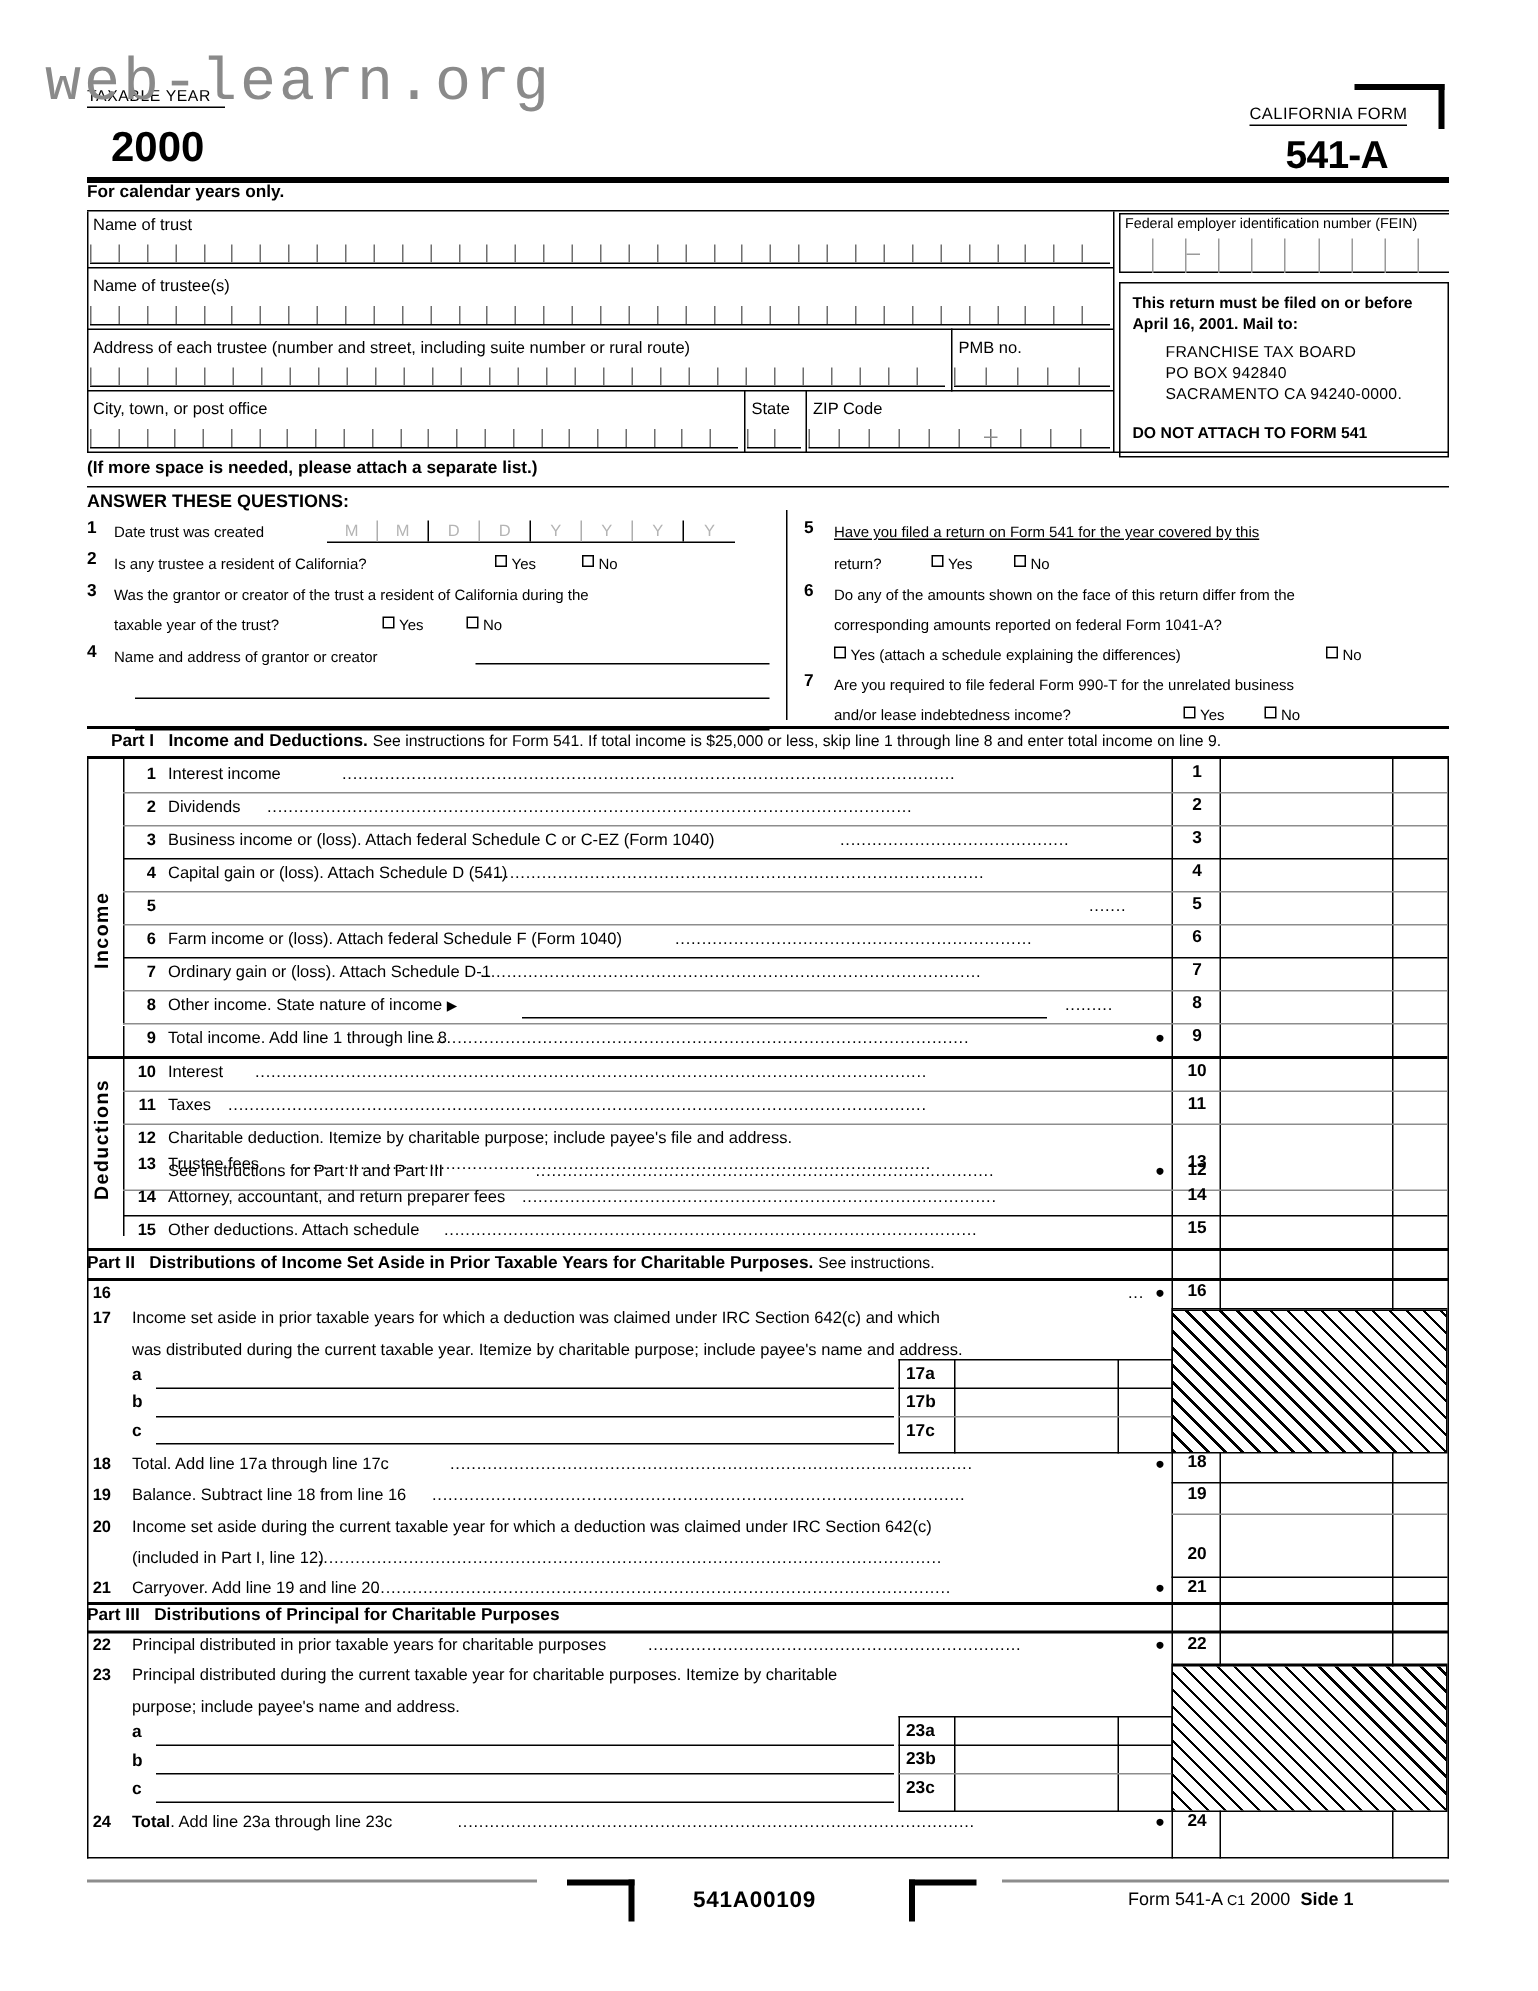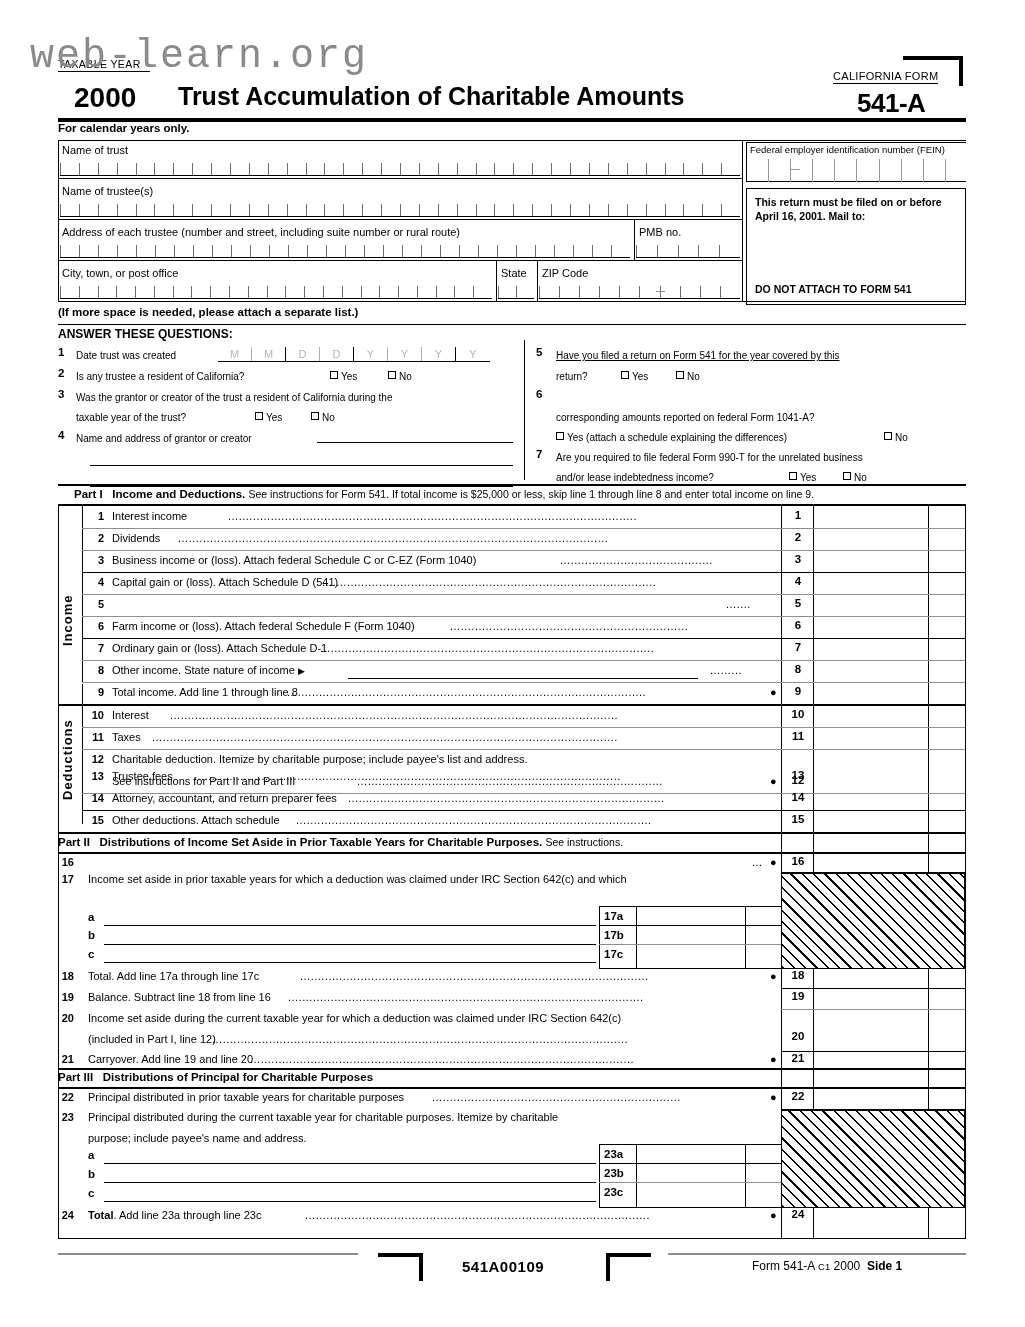--- a/index.html
+++ b/index.html
@@ -161,21 +161,20 @@
 </style>
 </head>
 <body>
 
 <div class="page">
 
   <div class="watermark">web-learn.org</div>
 
   <div class="taxable-year-lbl">TAXABLE YEAR</div>
   <div class="year-num">2000</div>
-  <div class="form-title">Trust Accumulation of Charitable Amounts</div>
   <div class="ca-form-lbl">CALIFORNIA FORM</div>
   <div class="form-num">541-A</div>
   <div class="corner-bracket"></div>
   <div class="hrule-top"></div>
   <div class="cal-years">For calendar years only.</div>
   <div class="hrule-thin1"></div>
 
   <div class="hr" style="left:58px; top:178px; width:684px; height:1px;"></div>
   <div class="hr" style="left:58px; top:219px; width:684px; height:1px;"></div>
   <div class="hr" style="left:58px; top:260px; width:684px; height:1px;"></div>
@@ -368,20 +367,25 @@
         <i></i>
         <i></i>
     </div>
     <div class="fein-dash"></div>
   </div>
 
   <div class="mailbox">
     <div class="mail-l1">
       <span>This return must be filed on or before</span><br>
       <span>April 16, 2001. Mail to:</span>
+    </div>
+    <div class="mail-addr">
+      <span>FRANCHISE TAX BOARD</span><br>
+      <span>PO BOX 942840</span><br>
+      <span>SACRAMENTO CA   94240-0000.</span>
     </div>
     <div class="mail-note">DO NOT ATTACH TO FORM 541</div>
   </div>
 
   <div class="morespace">(If more space is needed, please attach a separate list.)</div>
   <div class="rule-ms"></div>
 
   <div class="answer-hdr">ANSWER THESE QUESTIONS:</div>
   <div class="qdivider"></div>
 
@@ -427,20 +431,21 @@
   <div class="q" style="left:556px; top:346px;text-decoration:underline;">Have you filed a return on Form 541 for the year covered by this</div>
   <div class="q" style="left:556px; top:367px;">return?</div>
   <div class="q" style="left:621px; top:367px;">
     <span class="cb"></span><span>Yes</span>
   </div>
   <div class="q" style="left:676px; top:367px;">
     <span class="cb"></span><span>No</span>
   </div>
 
   <div class="qn" style="left:536px; top:388px;">6</div>
+  <div class="q" style="left:556px; top:388px;">Do any of the amounts shown on the face of this return differ from the</div>
   <div class="q" style="left:556px; top:408px;">corresponding amounts reported on federal Form 1041-A?</div>
   <div class="q" style="left:556px; top:428px;">
     <span class="cb"></span><span>Yes (attach a schedule explaining the differences)</span>
   </div>
   <div class="q" style="left:884px; top:428px;">
     <span class="cb"></span><span>No</span>
   </div>
 
   <div class="qn" style="left:536px; top:448px;">7</div>
   <div class="q" style="left:556px; top:448px;">Are you required to file federal Form 990-T for the unrelated business</div>
@@ -532,21 +537,21 @@
   <div class="boxnum" style="left:784px; top:708px;">10</div>
   <div class="hrl" style="left:82px; top:727px; width:883px; height:1px;"></div>
 
   <div class="lnum" style="left:88px; top:731px;">11</div>
   <div class="ltxt" style="left:112px; top:731px;">Taxes</div>
   <div class="dots" style="left:152px; top:731px; width:621px;">...................................................................................................................................</div>
   <div class="boxnum" style="left:784px; top:730px;">11</div>
   <div class="hrl" style="left:82px; top:749px; width:883px; height:1px;"></div>
 
   <div class="lnum" style="left:88px; top:753px;">12</div>
-  <div class="ltxt" style="left:112px; top:753px;">Charitable deduction. Itemize by charitable purpose; include payee's list and address.</div>
+  <div class="ltxt" style="left:112px; top:753px;">Charitable deduction. Itemize by charitable purpose; include payee's file and address.</div>
   <div class="ltxt" style="left:112px; top:775px;">See instructions for Part II and Part III</div>
   <div class="dots" style="left:357px; top:775px; width:412px;">......................................................................................</div>
   <div class="bullet" style="left:770px; top:775px;">●</div>
   <div class="boxnum" style="left:784px; top:774px;">12</div>
   <div class="hrl" style="left:82px; top:793px; width:883px; height:1px;"></div>
 
   <div class="lnum" style="left:88px; top:770px;">13</div>
   <div class="ltxt" style="left:112px; top:770px;">Trustee fees</div>
   <div class="dots" style="left:194px; top:770px; width:579px;">........................................................................................................................</div>
   <div class="boxnum" style="left:784px; top:769px;">13</div>
@@ -571,20 +576,21 @@
   <div class="hr" style="left:58px; top:852px; width:908px; height:2px;"></div>
 
   <div class="lnum" style="left:58px; top:856px;">16</div>
   <div class="dots" style="left:752px; top:856px; width:20px;">...</div>
   <div class="bullet" style="left:770px; top:856px;">●</div>
   <div class="boxnum" style="left:784px; top:855px;">16</div>
   <div class="hr" style="left:781px; top:872px; width:184px; height:1px;"></div>
 
   <div class="lnum" style="left:58px; top:873px;">17</div>
   <div class="ltxt" style="left:88px; top:873px;">Income set aside in prior taxable years for which a deduction was claimed under IRC Section 642(c) and which</div>
+  <div class="ltxt" style="left:88px; top:894px;">was distributed during the current taxable year. Itemize by charitable purpose; include payee's name and address.</div>
 
   <div class="hatch" style="left:781px; top:873px; width:184px; height:96px;"></div>
 
   <div class="subletter" style="left:88px; top:911px;">a</div>
   <div class="hr" style="left:104px; top:925px; width:492px; height:1px;"></div>
   <div class="sublbl" style="left:604px; top:910px;">17a</div>
   <div class="subletter" style="left:88px; top:929px;">b</div>
   <div class="hr" style="left:104px; top:944px; width:492px; height:1px;"></div>
   <div class="sublbl" style="left:604px; top:929px;">17b</div>
   <div class="subletter" style="left:88px; top:948px;">c</div>

